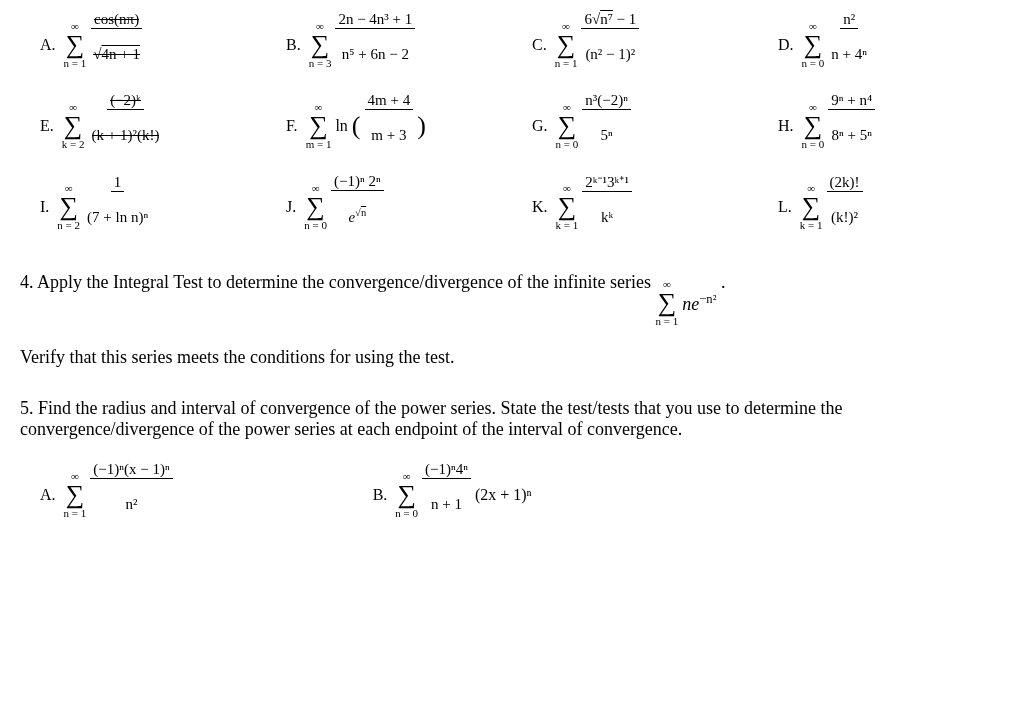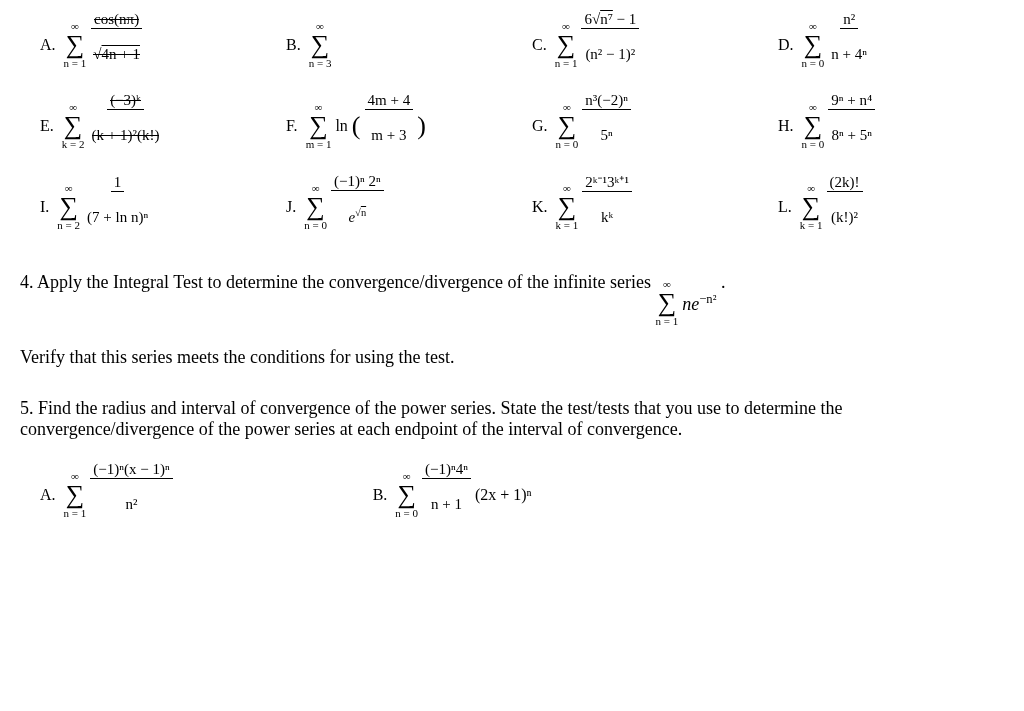--- a/index.html
+++ b/index.html
@@ -107,20 +107,24 @@
     </div>
 
     <div class="sub-problem">
       <span class="sub-label">B.</span>
       <span class="inline-math">
         <span class="sum">
           <span>∞</span>
           <span class="sigma">∑</span>
           <span>n = 3</span>
         </span>
+        <span class="frac">
+          <span class="num">2n − 4n³ + 1</span>
+          <span class="den">n⁵ + 6n − 2</span>
+        </span>
       </span>
     </div>
 
     <div class="sub-problem">
       <span class="sub-label">C.</span>
       <span class="inline-math">
         <span class="sum">
           <span>∞</span>
           <span class="sigma">∑</span>
           <span>n = 1</span>
@@ -149,21 +153,21 @@
 
     <div class="sub-problem">
       <span class="sub-label">E.</span>
       <span class="inline-math">
         <span class="sum">
           <span>∞</span>
           <span class="sigma">∑</span>
           <span>k = 2</span>
         </span>
         <span class="frac">
-          <span class="num"><span class="strike-content">(−3)ᵏ</span></span>
+          <span class="num"><span class="strike-content">(−2)ᵏ</span></span>
           <span class="den"><span class="strike-content">(k + 1)²(k!)</span></span>
         </span>
       </span>
     </div>
 
     <div class="sub-problem">
       <span class="sub-label">F.</span>
       <span class="inline-math">
         <span class="sum">
           <span>∞</span>

